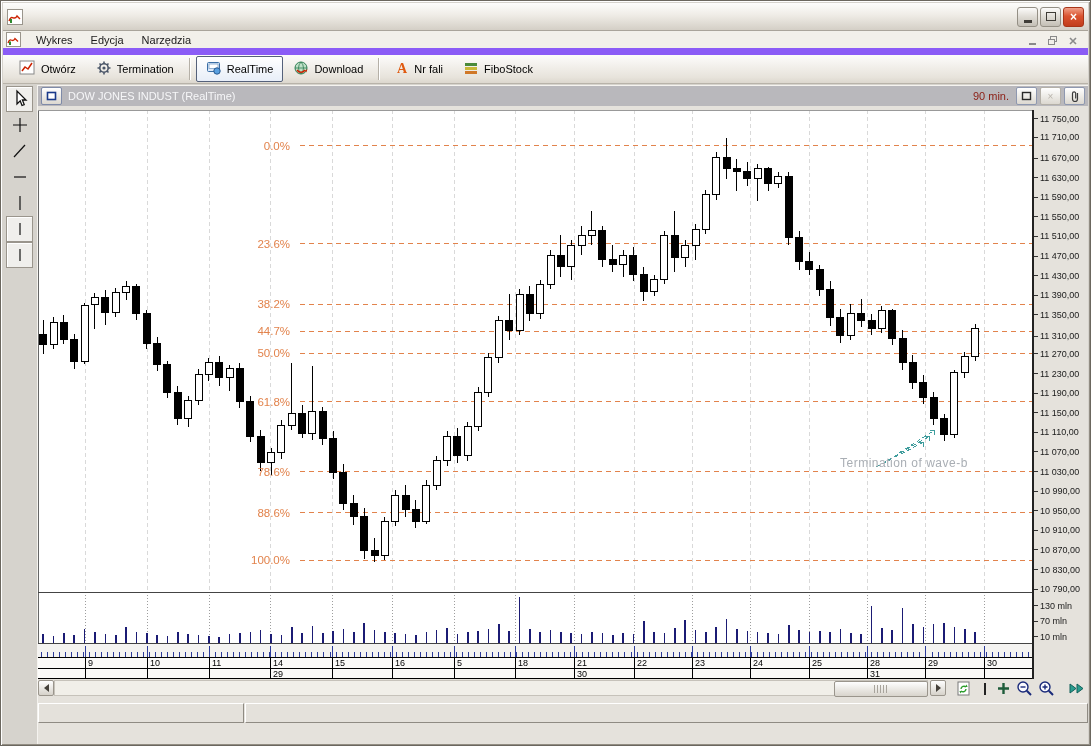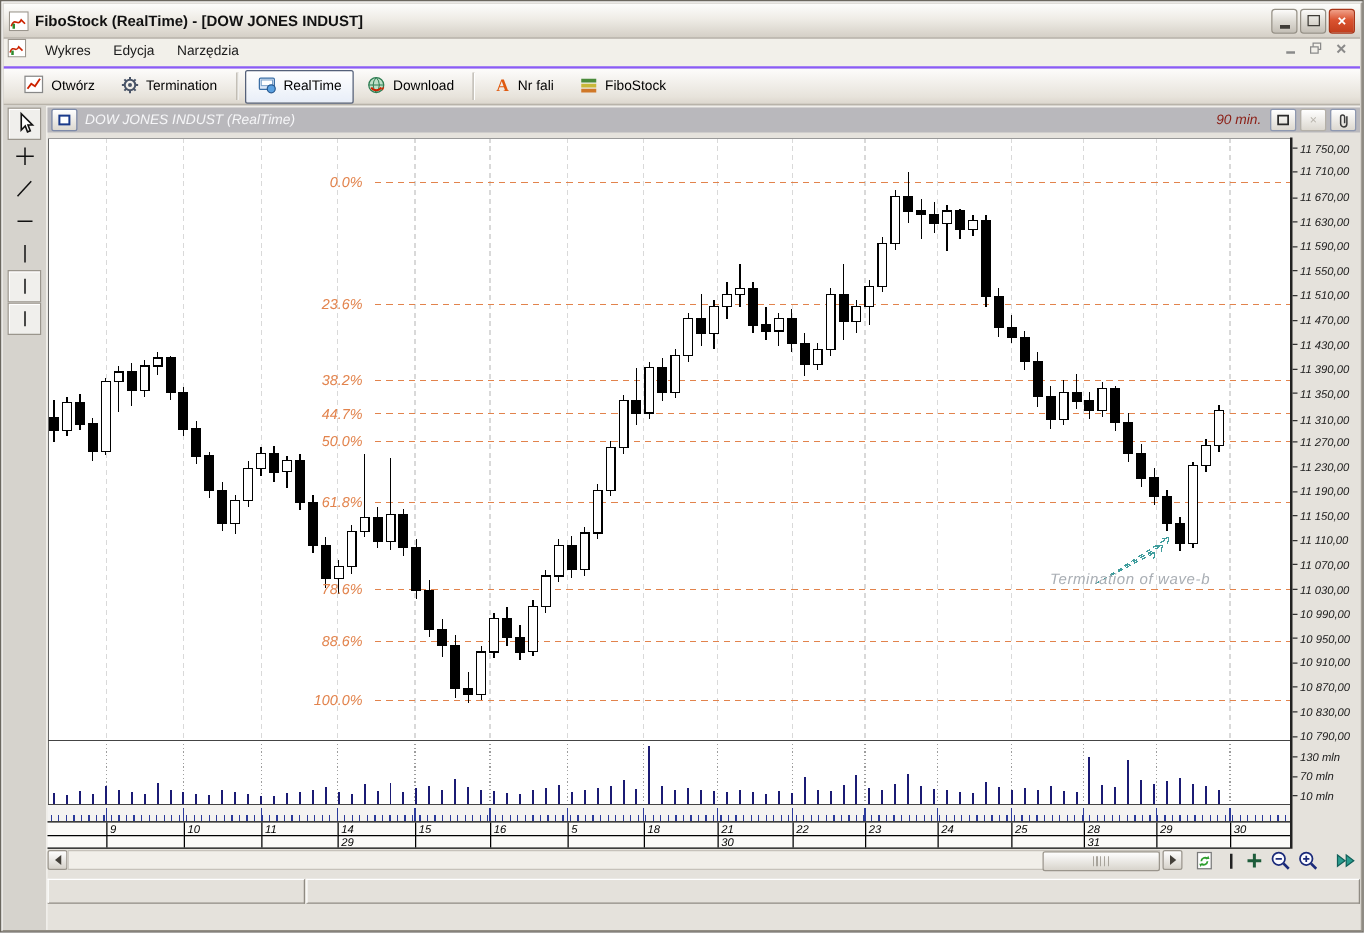--- a/index.html
+++ b/index.html
@@ -13,33 +13,33 @@
   .wtitle{font-size:12px;font-weight:bold;color:#111;white-space:nowrap;}
   .winbtns{margin-left:auto;display:flex;gap:2px;}
   .wbtn{width:21px;height:20px;border-radius:3px;display:flex;align-items:center;justify-content:center;
     font-size:12px;cursor:default;box-sizing:border-box;}
   .wbtn.minmax{background:linear-gradient(180deg,#fcfbfa,#dedbd4 50%,#c4bfb6);border:1px solid #948f85;color:#3f3c37;}
   .wbtn.close{background:linear-gradient(180deg,#f0a088,#da5330 45%,#c23d1c);border:1px solid #a83418;color:#fff;font-weight:bold;}
   .sqglyph{width:8px;height:7px;border:1.6px solid #3f3c37;display:inline-block;}
   .minglyph{width:8px;height:3px;border-bottom:3px solid #3f3c37;display:inline-block;margin-top:7px;}
   
   .menubar{position:absolute;left:2px;top:30px;right:2px;height:24px;background:#f2f0ea;
-    border-bottom:2px solid #8b5cf6;display:flex;align-items:flex-start;padding:0 3px;box-sizing:border-box;}
+    border-bottom:7px solid #8b5cf6;display:flex;align-items:flex-end;padding:0 3px;box-sizing:border-box;}
   .menuitem{font-size:11px;color:#1a1a1a;padding:4px 9px;cursor:default;}
   .mdibtns{margin-left:auto;display:flex;gap:3px;padding-right:4px;}
   .mdib{width:17px;height:15px;display:flex;align-items:center;justify-content:center;}
   
   .toolbar{position:absolute;left:2px;top:54px;right:2px;height:29px;
     background:linear-gradient(180deg,#fdfcfb,#e7e3db 80%,#dcd7ce);border-bottom:1px solid #b8b3a9;
     display:flex;align-items:center;padding:0 6px;box-sizing:border-box;}
   .tbtn{display:flex;align-items:center;gap:5px;font-size:11px;color:#000;padding:3px 9px;border:1px solid transparent;border-radius:2px;}
   .tbtn.active{background:linear-gradient(180deg,#ffffff,#e8eef8);border:1px solid #55617a;}
   .tb-sep{width:1px;height:22px;background:#b5b0a7;border-right:1px solid #fff;margin:0 5px;}
   
-  .client{position:absolute;left:2px;top:83px;right:2px;bottom:3px;background:#d6d3cd;font-style:italic;}
+  .client{position:absolute;left:2px;top:83px;right:2px;bottom:3px;background:#d6d3cd;}
   .palette{position:absolute;left:1px;top:2px;width:31px;}
   .ptool{width:27px;height:26px;margin:0 auto;display:flex;align-items:center;justify-content:center;box-sizing:border-box;}
   .ptool.raised{background:#f0efec;border:1px solid #9a958c;box-shadow:inset 1px 1px 0 #fff;}
   
   .child{position:absolute;left:34px;top:1px;width:1050px;height:658px;background:#e5e2dc;
     border-left:1px solid #f5f3ef;border-top:1px solid #f5f3ef;box-sizing:content-box;}
   .ctitle{position:absolute;left:0;top:0;width:100%;height:20px;background:#b9b8bc;
     display:flex;align-items:center;padding:0 3px;box-sizing:border-box;}
   .ctext{font-size:11px;color:#f6f6f8;margin-left:6px;white-space:nowrap;}
   .cbtn{width:19px;height:16px;background:linear-gradient(180deg,#ffffff,#dcd8d0);border:1px solid #7e8aa8;
@@ -90,21 +90,20 @@
 <div id="window">
 
   <div class="titlebar">
     <span class="appicon">
       <svg width="16" height="16">
           <rect x="0.5" y="0.5" width="15" height="15" fill="#fff" stroke="#9a958c"></rect>
           <path d="M2,12 C5,4 7,13 10,7 L13,10" stroke="#cc2200" fill="none" stroke-width="1.4"></path>
           <rect x="3" y="10" width="2" height="4" fill="#2e8b2e"></rect>
         </svg>
     </span>
-    <span class="wtitle">FiboStock (RealTime) - [DOW JONES INDUST]</span>
     <span class="winbtns">
       <span class="wbtn minmax">
           <span class="minglyph"></span>
         </span>
       <span class="wbtn minmax">
           <span class="sqglyph"></span>
         </span>
       <span class="wbtn close">
           <span>×</span>
         </span>

